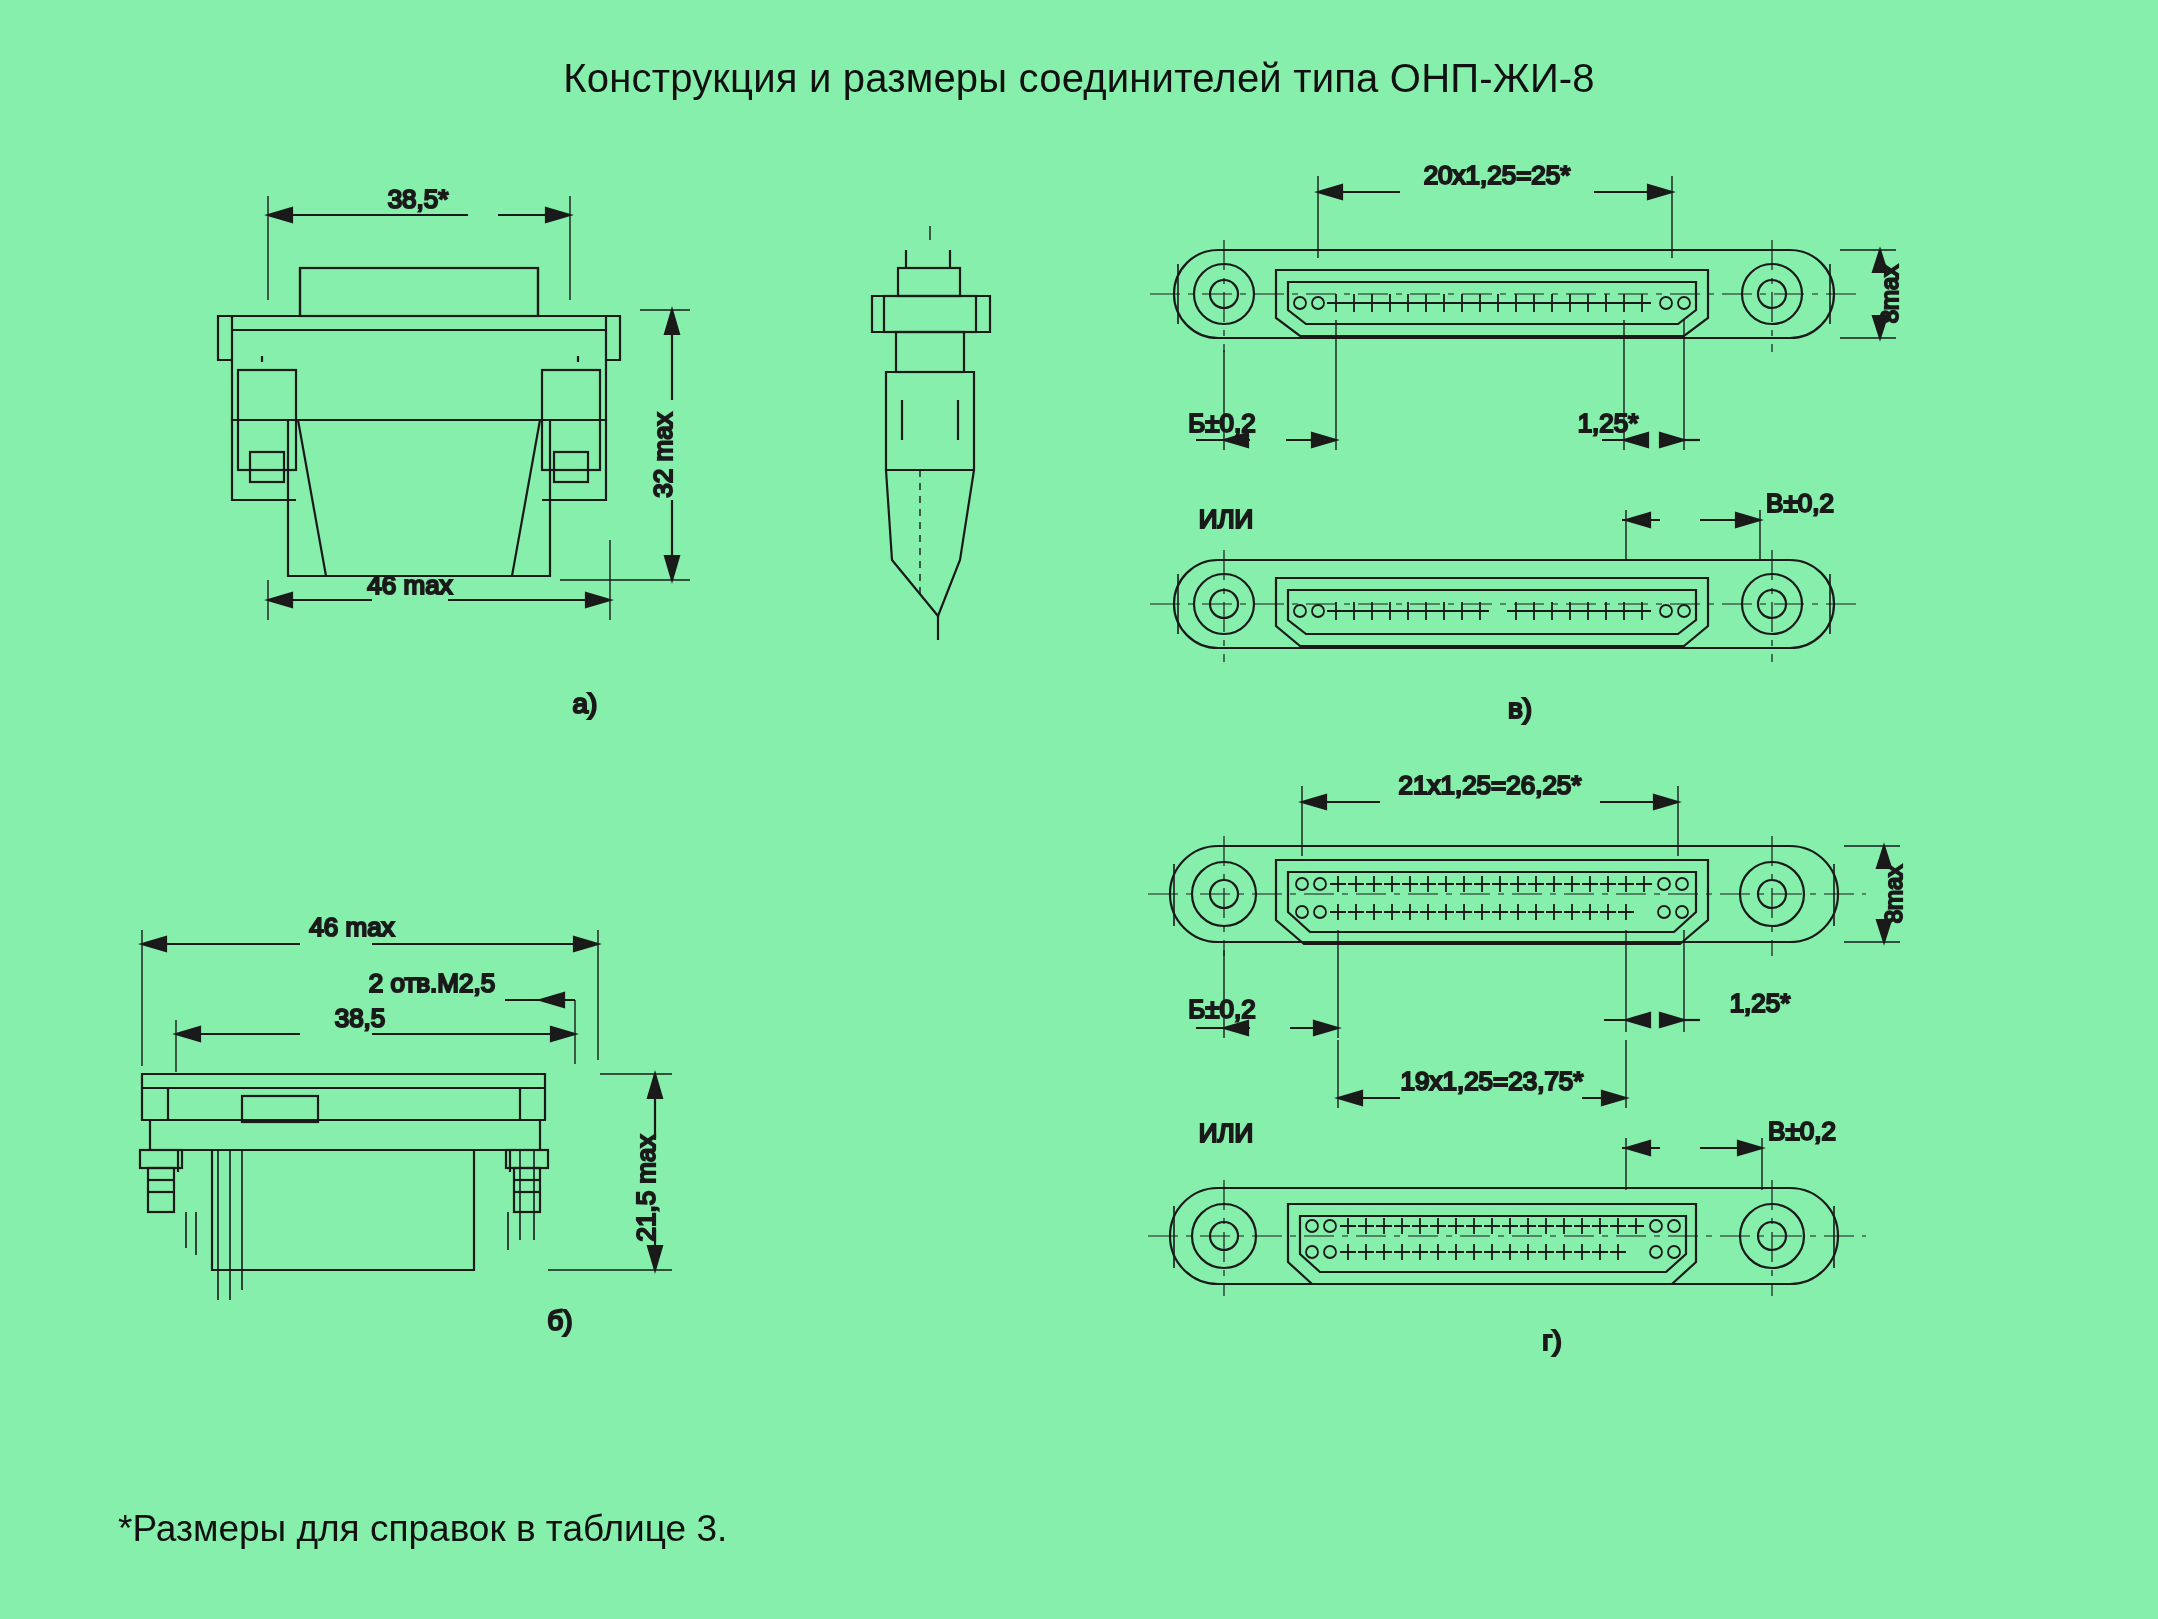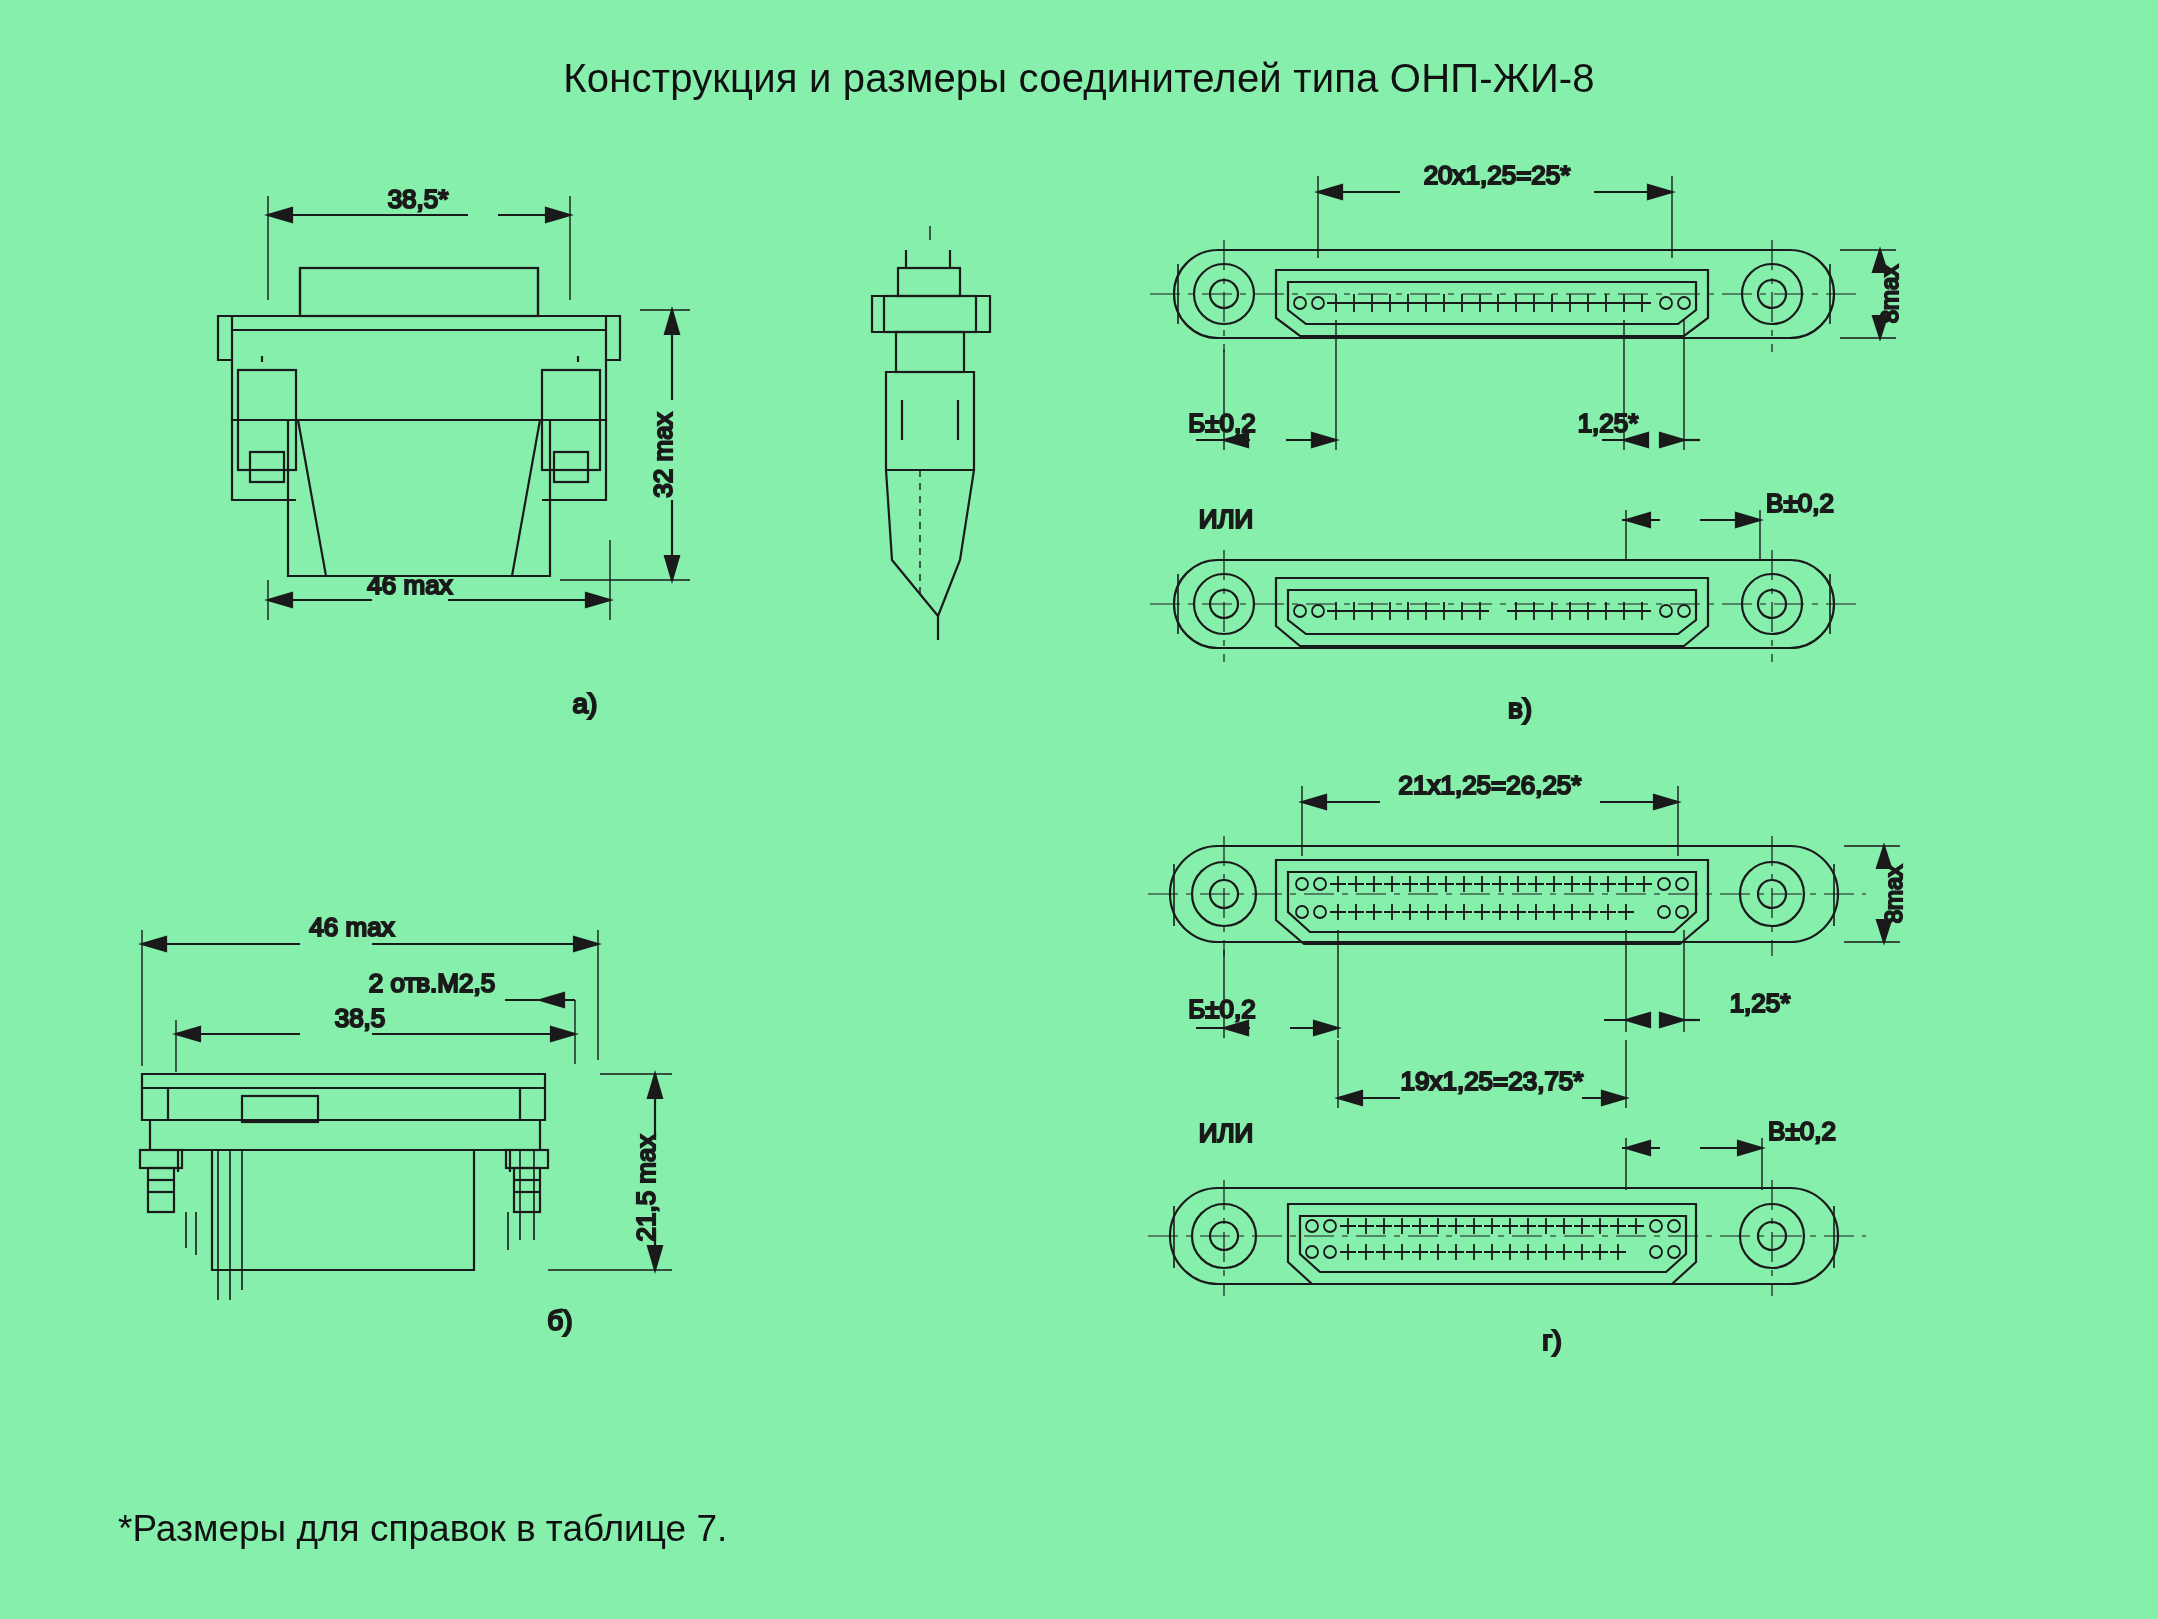--- a/index.html
+++ b/index.html
@@ -494,18 +494,18 @@
         <path d="M1626 1148 L1650 1141 L1650 1155 Z" fill="#1a1a1a"></path>
         <path d="M1762 1148 L1738 1141 L1738 1155 Z" fill="#1a1a1a"></path>
         <text class="dimtext" x="1802" y="1140" text-anchor="middle">В±0,2</text>
 
         <text class="label" x="1552" y="1350" text-anchor="middle">г)</text>
       </g>
 
   </svg>
 
   <div class="notes">
-    <div>*Размеры для справок в таблице 7.</div>
+    <div>*Размеры для справок в таблице 3.</div>
     
     
   </div>
 
 </div>
 
 </body></html>

